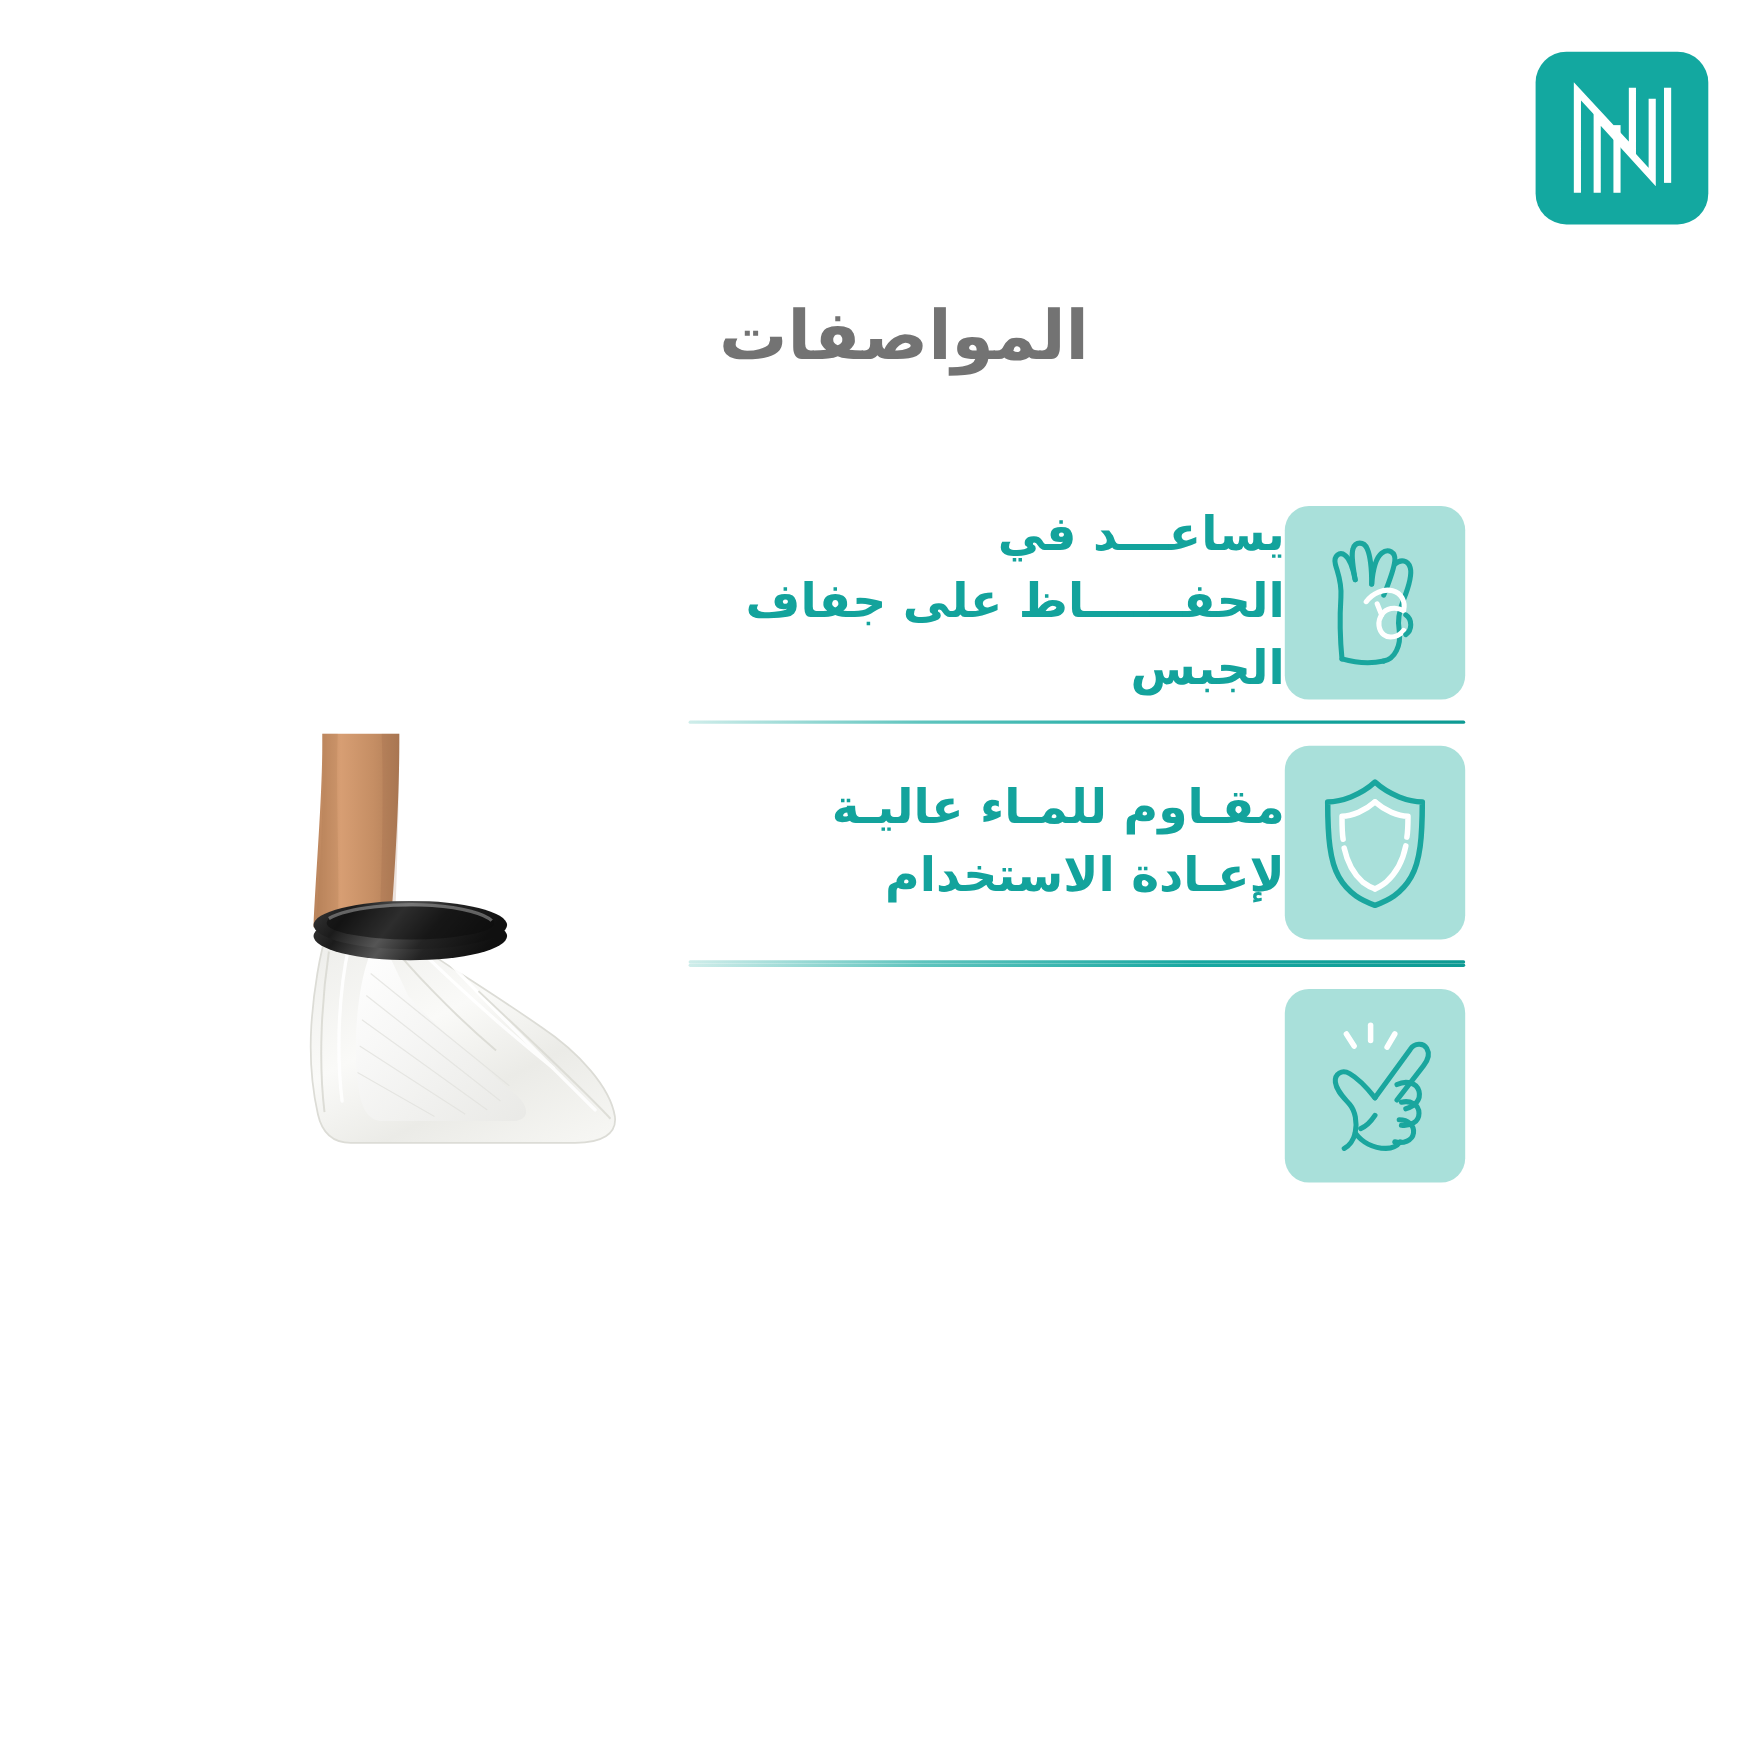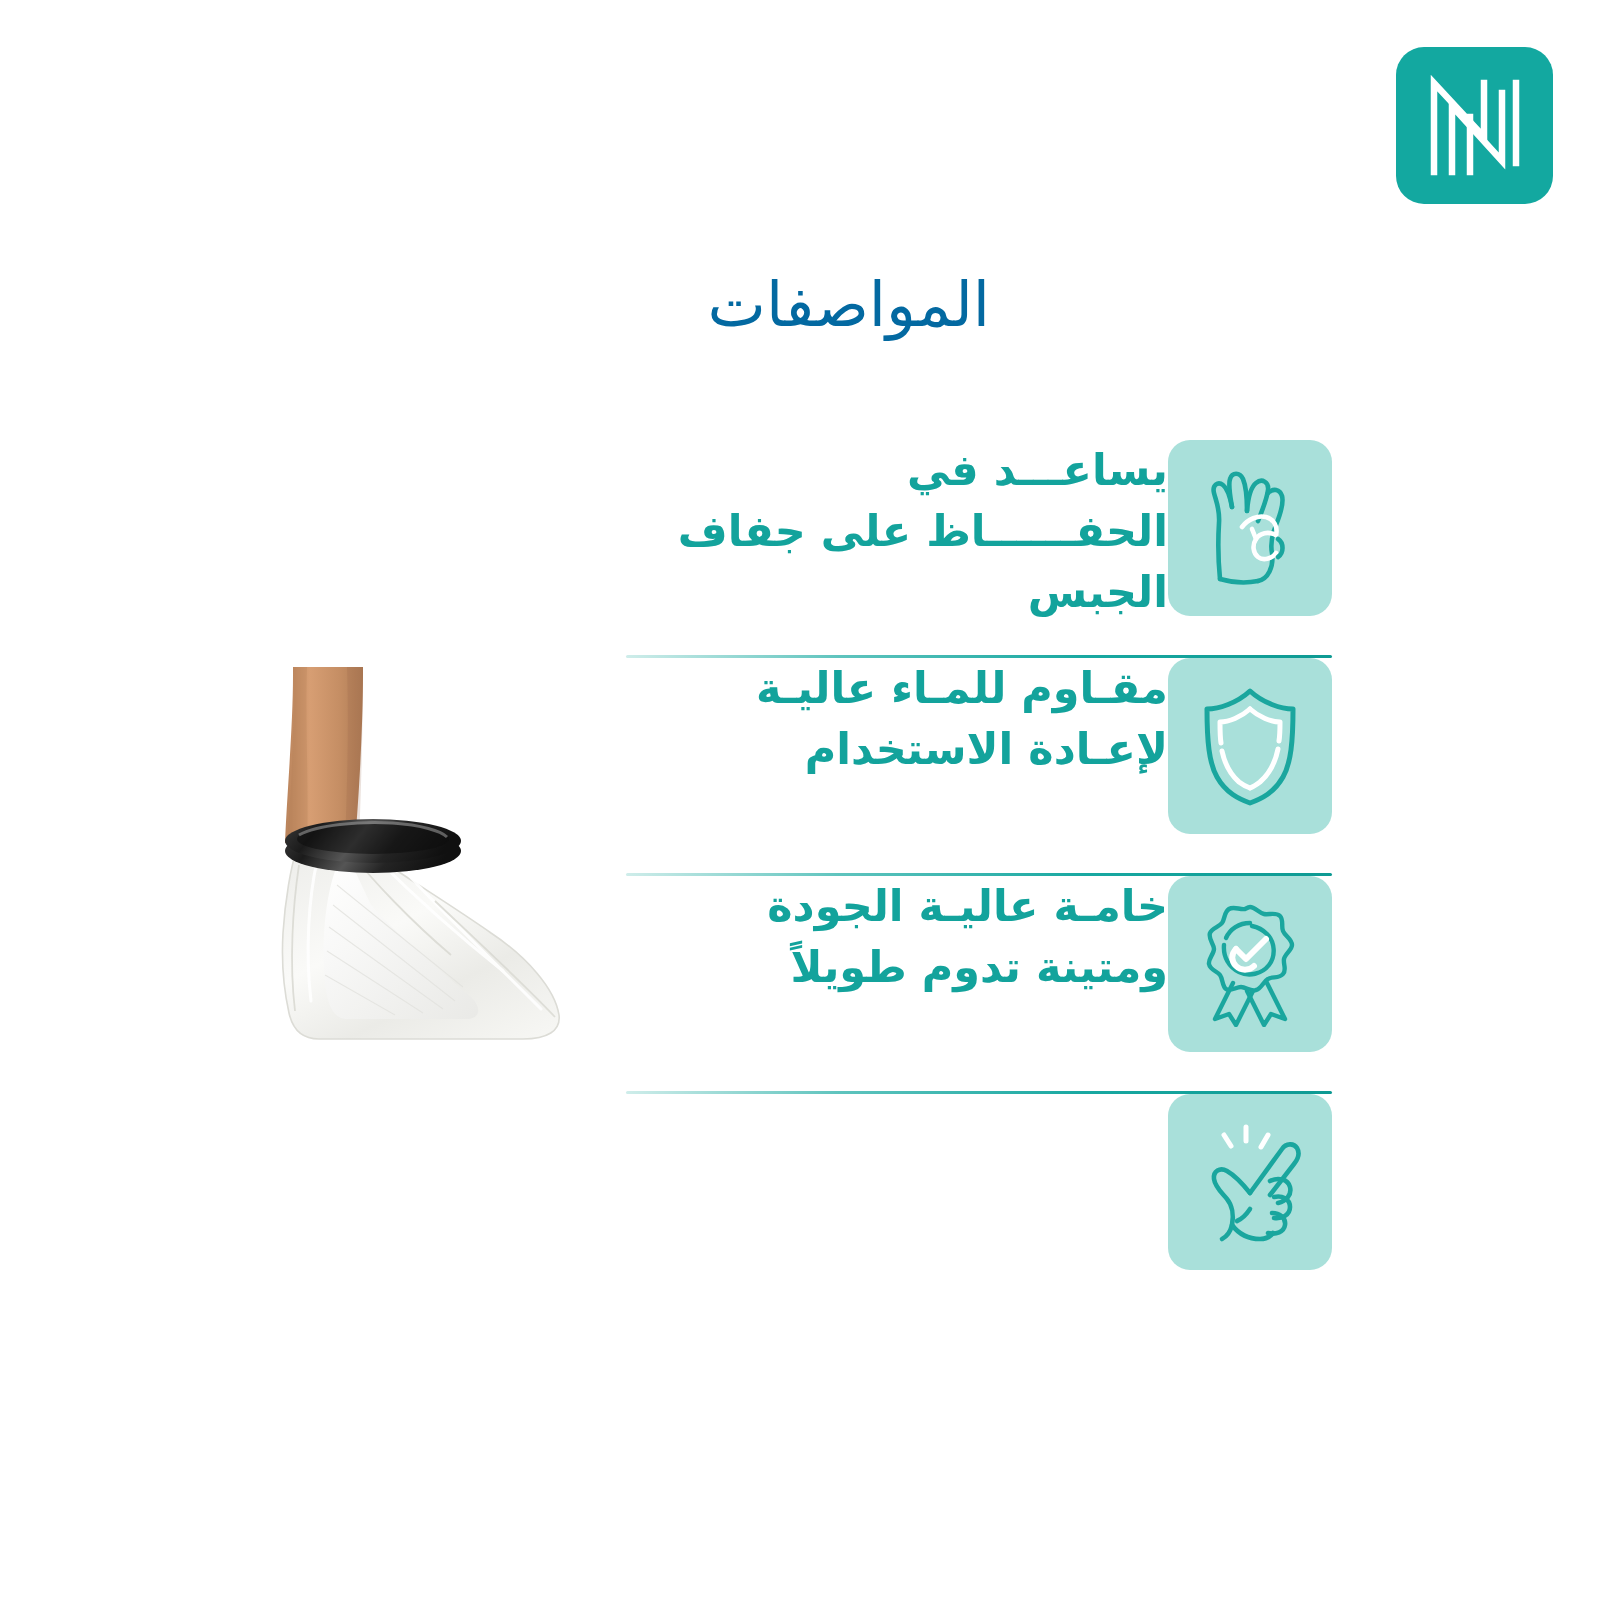--- a/index.html
+++ b/index.html
@@ -21,22 +21,22 @@
     display:flex;align-items:center;justify-content:center;
   }
   #brand-logo svg{display:block;}
 
   
   #page-title{
     position:absolute;
     top:232px;
     right:610px;
     font-size:62px;
-    font-weight:400;
-    color:#0369a1;
+    font-weight:700;
+    color:#737373;
     letter-spacing:0;
     line-height:1;
     direction:rtl;
     white-space:nowrap;
   }
 
   
   #product-photo{
     position:absolute;
     left:255px; top:665px;
@@ -47,21 +47,21 @@
   
   #spec-list{
     position:absolute;
     right:268px;
     top:440px;
     width:712px;
   }
   .spec-row{
     display:flex;
     flex-direction:row;
-    align-items:flex-start;
+    align-items:center;
     height:215px;
     box-sizing:border-box;
   }
   .spec-icon-tile{
     flex:0 0 auto;
     width:164px;height:176px;
     border-radius:22px;
     background:#A9E0DA;
     display:flex;align-items:center;justify-content:center;
     margin-inline-start:0;
@@ -220,48 +220,20 @@
             <path d="M55 24 C64 32 76 37 85 37 C85 44 85 50 84 56"></path>
             <path d="M83 64 C80 79 73 90 65 97 C61 100 58 102 55 103"></path>
           </g>
         </svg>
       </span>
     </div>
     <div class="spec-text">مقـاوم للمـاء عاليـة لإعـادة الاستخدام</div>
   </div>
   <div class="spec-divider"></div>
 
-  <div class="spec-row">
-    <div class="spec-icon-tile">
-      <span>
-        <svg width="110" height="126" viewBox="0 0 110 126" fill="none" stroke="#1AA69E" stroke-width="4.4" stroke-linecap="round" stroke-linejoin="round">
-
-          <path d="M38 82 L20 118 L34 113 L41 124 L58 90"></path>
-          <path d="M72 82 L90 118 L76 113 L69 124 L52 90"></path>
-
-          <path d="M55 4 C60 4 64 10 69 11 C74 12 81 9 85 13 C89 17 86 24 88 28
-                   C90 33 97 36 97 42 C97 47 90 51 89 56 C88 61 92 67 88 71
-                   C84 76 77 73 73 76 C68 79 66 86 61 87 C56 89 51 84 46 84
-                   C41 84 35 89 31 86 C27 83 28 76 25 72 C22 68 15 67 14 61
-                   C13 56 19 51 19 46 C19 41 13 36 15 30 C17 25 24 24 27 20
-                   C30 16 29 9 34 6 C39 3 45 7 50 6 C52 5 54 4 55 4 Z" transform="translate(0,2)"></path>
-
-          <path d="M55 22 C44 22 35 28 31 37"></path>
-          <path d="M29 44 C28 56 34 66 44 71 C54 76 67 73 74 64 C81 55 80 41 72 33
-                   C68 29 62 26 57 25"></path>
-
-          <g stroke="#FFFFFF" stroke-width="6">
-            <path d="M41 48 L51 58 L71 38"></path>
-            <path d="M41 48 C36 53 36 60 41 65 C46 70 54 70 59 65"></path>
-          </g>
-        </svg>
-      </span>
-    </div>
-    <div class="spec-text">خامـة عاليـة الجودة ومتينة تدوم طويلاً</div>
-  </div>
   <div class="spec-divider"></div>
 
   <div class="spec-row">
     <div class="spec-icon-tile">
       <span>
         <svg width="112" height="126" viewBox="0 0 112 126" fill="none" stroke="#1AA69E" stroke-width="4.6" stroke-linecap="round" stroke-linejoin="round">
 
           <g stroke="#FFFFFF" stroke-width="5">
             <path d="M52 8 L52 22"></path>
             <path d="M30 16 L37 27"></path>

